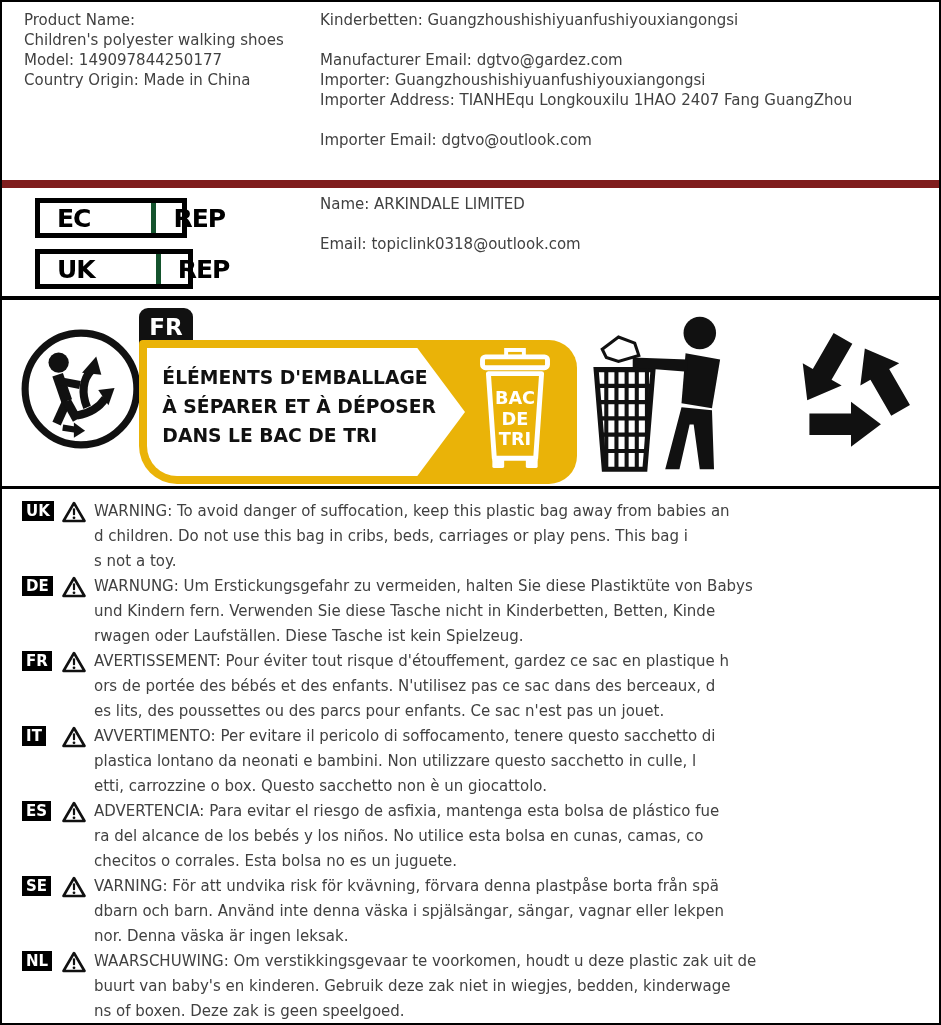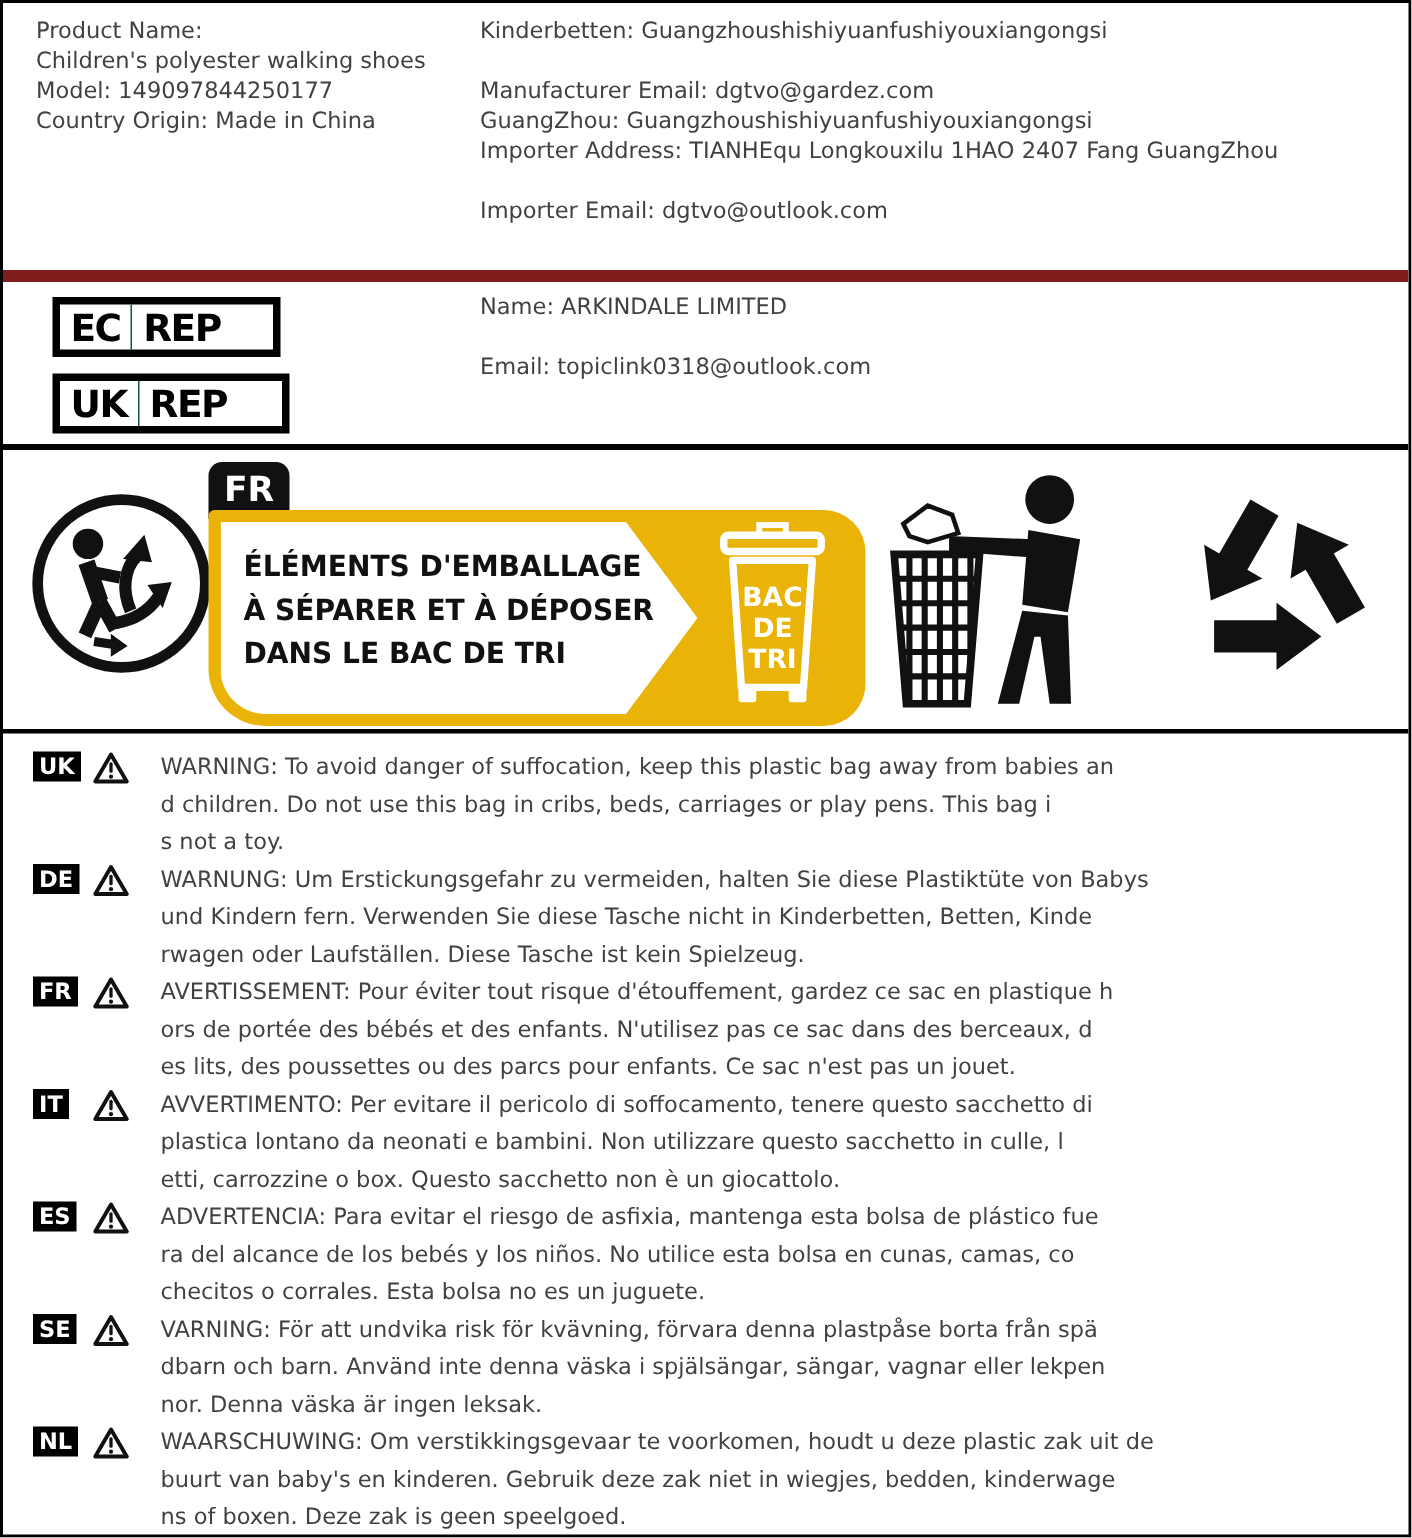--- a/index.html
+++ b/index.html
@@ -11,22 +11,22 @@
             padding:8px 0 0 22px;}
   .col-left{width:296px;}
   .col-right{flex:1;}
   
   .sec-rep{position:relative;height:112px;box-sizing:border-box;border-bottom:4px solid #000;}
   .rep-symbols{position:absolute;left:33px;top:10px;}
   .rep-box{width:152px;height:40px;box-sizing:border-box;border:5px solid #000;display:flex;
            align-items:stretch;background:#fff;margin-bottom:11px;}
   .rep-box.uk{width:158px;}
   .rep-cell{font-weight:bold;font-size:25px;color:#000;display:flex;align-items:center;
-            padding:0 7px;letter-spacing:-1px;}
-  .rep-cell.right{border-left:1px solid #14532d;}
+            padding:0 17px;letter-spacing:-1px;}
+  .rep-cell.right{border-left:5px solid #14532d;margin-left:44px;}
   .rep-text{position:absolute;left:318px;top:6px;}
   
   .sec-symbols{position:relative;height:189px;box-sizing:border-box;border-bottom:3px solid #000;}
   .triman{position:absolute;left:16px;top:26px;}
   .fr-block{position:absolute;left:137px;top:8px;width:438px;height:176px;}
   .fr-tab{position:absolute;left:0;top:0;width:54px;height:38px;background:#111;color:#fff;
           font-weight:bold;font-size:23px;display:flex;align-items:center;justify-content:center;
           border-radius:9px 9px 0 0;}
   .fr-main{position:absolute;left:0;top:32px;width:438px;height:144px;background:#eab308;
            border-radius:4px 28px 28px 38px;}
@@ -37,39 +37,39 @@
   .bin{position:absolute;right:22px;top:8px;}
   .tidyman{position:absolute;left:586px;top:6px;}
   .recycle{position:absolute;left:770px;top:12px;}
   
   .sec-warnings{padding-top:10px;}
   .warning{display:flex;align-items:flex-start;min-height:75px;}
   .wslot{width:40px;margin-left:20px;flex:none;padding-top:2px;}
   .wbadge{display:inline-flex;align-items:center;justify-content:center;background:#000;color:#fff;
           font-weight:bold;font-size:15px;height:20px;padding:0 4px;min-width:24px;box-sizing:border-box;}
   .wtri{flex:none;width:26px;padding-top:2px;}
-  .wtext{margin-left:19px;font-size:15px;line-height:25px;white-space:pre-line;width:830px;}
+  .wtext{margin-left:6px;font-size:15px;line-height:25px;white-space:pre-line;width:830px;}
 </style>
 </head>
 <body>
 
 <div class="page">
 
   <div class="sec-info">
     <div class="col-left">
       <div class="line">Product Name:</div>
       <div class="line">Children's polyester walking shoes</div>
       <div class="line">Model: 149097844250177</div>
       <div class="line">Country Origin: Made in China</div>
     </div>
     <div class="col-right">
       <div class="line">Kinderbetten: Guangzhoushishiyuanfushiyouxiangongsi</div>
       <div class="line"></div>
       <div class="line">Manufacturer Email: dgtvo@gardez.com</div>
-      <div class="line">GuangZhou: Guangzhoushishiyuanfushiyouxiangongsi</div>
+      <div class="line">Importer: Guangzhoushishiyuanfushiyouxiangongsi</div>
       <div class="line">Importer Address: TIANHEqu Longkouxilu 1HAO 2407 Fang GuangZhou</div>
       <div class="line"></div>
       <div class="line">Importer Email: dgtvo@outlook.com</div>
     </div>
   </div>
 
   <div class="sec-rep">
     <div class="rep-symbols">
       <div class="rep-box">
         <span class="rep-cell">EC</span>

